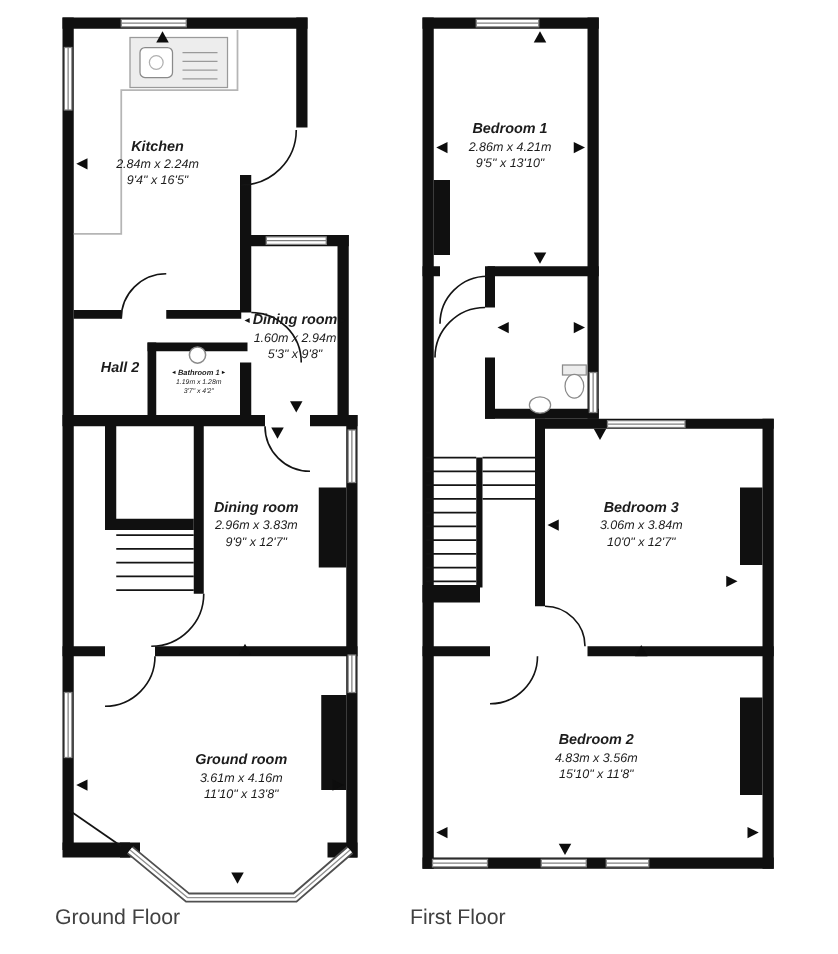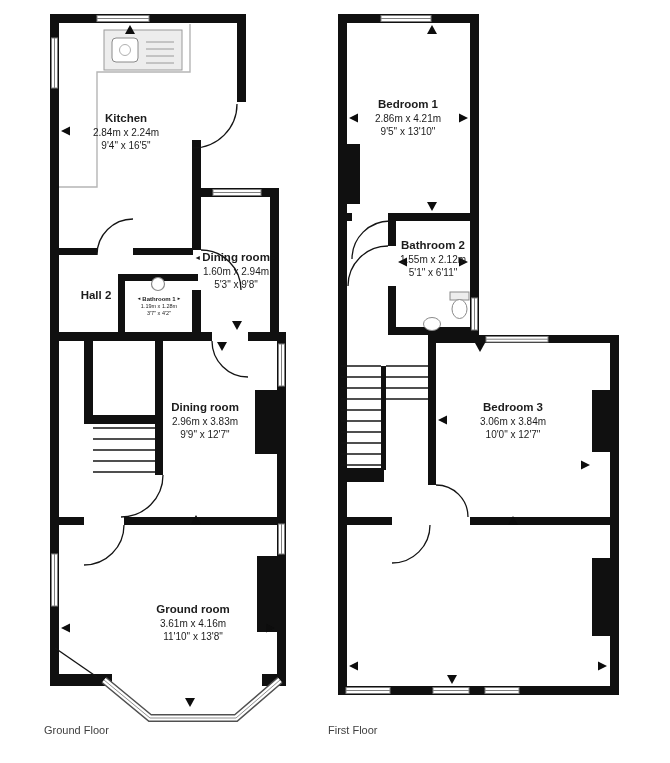--- a/index.html
+++ b/index.html
@@ -1,26 +1,26 @@
 <!DOCTYPE html>
 <html><head>
 <meta charset="utf-8">
 <style>
   html,body{margin:0;padding:0;background:#ffffff;}
   .canvas{position:relative;width:670px;height:763px;background:#fff;overflow:hidden;
           font-family:"Liberation Sans","DejaVu Sans",sans-serif;}
   svg.plan{position:absolute;left:0;top:0;}
   .room-label{position:absolute;transform:translate(-50%,-50%);text-align:center;
-              color:#1c1c1c;white-space:nowrap;z-index:2;}
+              color:#1c1c1c;white-space:nowrap;z-index:2;font-style:italic;}
   .room-name{font-weight:bold;font-size:11.5px;line-height:1.3;}
   .room-dim{font-size:10px;line-height:1.3;}
   .tiny .room-name{font-size:6px;line-height:1.2;}
   .tiny .room-dim{font-size:5.5px;line-height:1.2;}
   .mini-arrow{font-size:7px;vertical-align:1px;margin:0 1px;color:#111;}
-  .floor-caption{position:absolute;font-size:11px;color:#414141;z-index:2;}
+  .floor-caption{position:absolute;font-size:17px;color:#414141;z-index:2;}
 </style>
 </head>
 <body>
 
 <div class="canvas">
 
 <svg class="plan" width="670" height="763" viewBox="0 0 670 763">
 
   <g>
     <g fill="#101010">
@@ -235,29 +235,29 @@
   <div class="room-dim">3.61m x 4.16m</div>
   <div class="room-dim">11'10" x 13'8"</div>
 </div>
 
 <div class="room-label" style="left:408px;top:117px">
   <div class="room-name">Bedroom 1</div>
   <div class="room-dim">2.86m x 4.21m</div>
   <div class="room-dim">9'5" x 13'10"</div>
 </div>
 
-<div class="room-label" style="left:433px;top:258px">
-  <div class="room-name">Bathroom 2</div>
-  <div class="room-dim">1.55m x 2.12m</div>
-  <div class="room-dim">5'1" x 6'11"</div>
-</div>
 
 <div class="room-label" style="left:513px;top:420px">
   <div class="room-name">Bedroom 3</div>
   <div class="room-dim">3.06m x 3.84m</div>
   <div class="room-dim">10'0" x 12'7"</div>
 </div>
 
+<div class="room-label" style="left:477px;top:606px">
+  <div class="room-name">Bedroom 2</div>
+  <div class="room-dim">4.83m x 3.56m</div>
+  <div class="room-dim">15'10" x 11'8"</div>
+</div>
 
 <div class="floor-caption" style="left:44px;top:724px">Ground Floor</div>
 <div class="floor-caption" style="left:328px;top:724px">First Floor</div>
 
 </div>
 
 </body></html>

